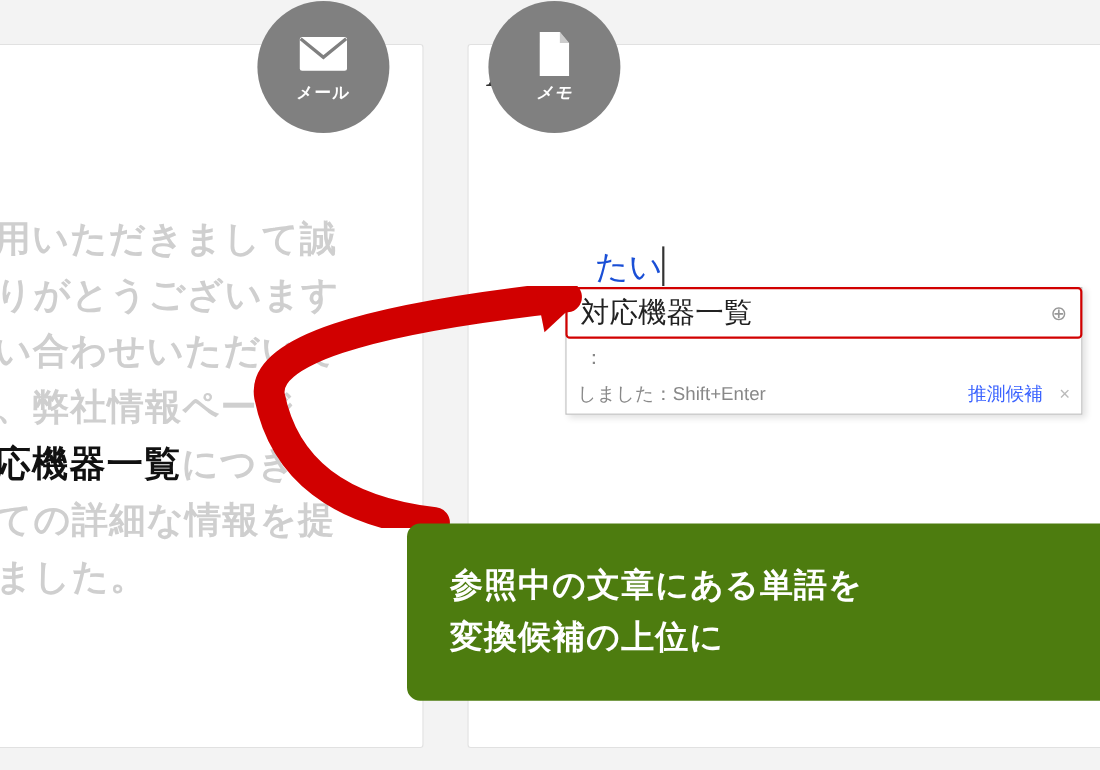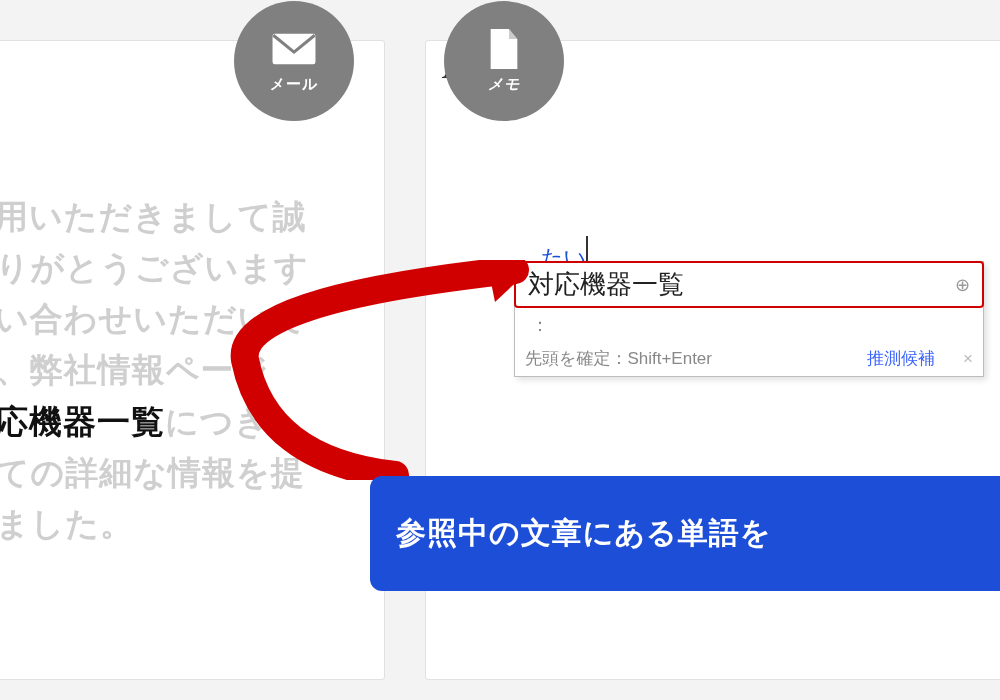--- a/index.html
+++ b/index.html
@@ -14,37 +14,37 @@
   .badge .icon svg { width: 46px; height: 40px; display: block; }
   .badge .label { margin-top: 6px; font-size: 15px; font-weight: 700; letter-spacing: 1px; }
   .panel.mail .badge { right: 30px; }
   .panel.memo .badge { left: 18px; font-style: italic; }
 
   .mail-body { position: absolute; left: -30px; top: 150px; right: 20px; font-size: 33px; color: #cfcfcf; line-height: 1.55; font-weight: 600; letter-spacing: 1px; }
   .mail-body .highlight { color: #111; font-weight: 900; }
 
   .memo-caret-a { position: absolute; left: 18px; top: 0px; font-size: 40px; color: #333; font-family: Georgia, serif; font-style: italic; }
 
-  .ime-input { position: absolute; left: 115px; top: 188px; color: #1a4fd6; font-size: 22px; }
+  .ime-input { position: absolute; left: 115px; top: 176px; color: #1a4fd6; font-size: 30px; }
   .ime-input .cursor { display: inline-block; width: 1px; height: 36px; margin-left: 0px; border-right: 2px solid #333; transform: translateY(7px); }
 
   .ime-box { position: absolute; left: 88px; top: 220px; width: 470px; background: #fff; border: 1px solid #bdbdbd; box-shadow: 3px 3px 6px rgba(0,0,0,.12); }
   .ime-row { padding: 4px 12px; font-size: 26px; color: #222; position: relative; }
   .ime-row.top { border: 2px solid #d10000; border-radius: 4px; margin: -1px; display:flex; align-items:center; justify-content:space-between; background:#fff; }
   .ime-row.top .target-icon { color:#999; font-size:18px; }
   .ime-dots { padding: 6px 16px; color:#888; font-size:18px; }
   .ime-footer { display:flex; padding: 4px 10px 6px; font-size: 17px; color:#888; justify-content:space-between; align-items: center; }
   .ime-footer .keys .line { display:block; }
   .ime-footer .pred { color:#3b63ff; }
   .ime-footer .close { color:#bbb; margin-left:8px; cursor:pointer; }
-  .ime-footer .right { display:flex; align-items:center; gap:20px; }
+  .ime-footer .right { display:flex; align-items:center; gap:7px; }
 
   .arrow-svg { position:absolute; left: 205px; top: 260px; width: 360px; height: 220px; pointer-events:none; }
 
-  .callout { position:absolute; left: 370px; top: 476px; right: 0; background: #1d4ed8; color: #fff; padding: 34px 26px; border-radius: 12px 0 0 12px; font-size: 30px; font-weight: 800; line-height: 1.55; letter-spacing: 1px; }
+  .callout { position:absolute; left: 370px; top: 476px; right: 0; background: #4d7c0f; color: #fff; padding: 34px 39px; border-radius: 12px 0 0 12px; font-size: 30px; font-weight: 800; line-height: 1.55; letter-spacing: 1px; }
 </style>
 </head>
 <body>
 
 <div class="stage">
 
   <div class="panel mail">
     <div class="badge">
       <span class="icon">
         <svg viewBox="0 0 60 44">
@@ -83,32 +83,33 @@
     </div>
 
     <div class="ime-box">
       <div class="ime-row top">
         <span>対応機器一覧</span>
         <span class="target-icon">⊕</span>
       </div>
       <div class="ime-dots">：</div>
       <div class="ime-footer">
         <span class="keys">
-          <span class="line">先頭を確定：Shift+Enter</span>
+          <span class="line">しました：Shift+Enter</span>
         </span>
         <span class="right">
           <span class="pred">推測候補</span>
           <span class="close">×</span>
         </span>
       </div>
     </div>
   </div>
 
   <svg class="arrow-svg" viewBox="0 0 360 220">
     <path d="M190 215 Q 60 200 40 100 Q 30 40 310 10" stroke="#d10000" stroke-width="28" fill="none" stroke-linecap="round"></path>
     <path d="M310 10 L270 -12 L280 38 Z" fill="#d10000" transform="translate(10,4)"></path>
   </svg>
 
   <div class="callout">
     <span>参照中の文章にある単語を</span><br>
+    <span>変換候補の上位に</span>
   </div>
 
 </div>
 
 </body></html>

